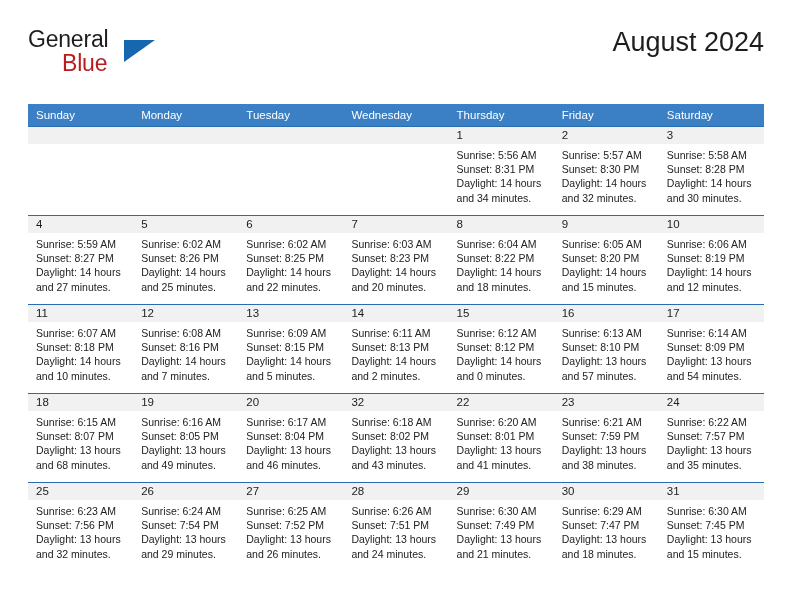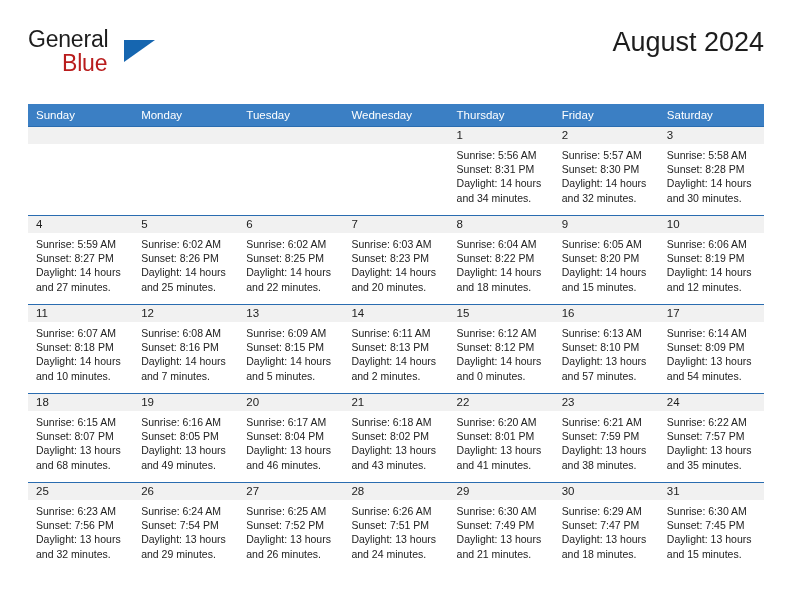--- a/index.html
+++ b/index.html
@@ -394,21 +394,21 @@
       <div class="day">
         <div class="day-num">20</div>
         <div class="day-body">
           <div class="day-line">Sunrise: 6:17 AM</div>
           <div class="day-line">Sunset: 8:04 PM</div>
           <div class="day-line">Daylight: 13 hours</div>
           <div class="day-line">and 46 minutes.</div>
         </div>
       </div>
       <div class="day">
-        <div class="day-num">21</div>
+        <div class="day-num">32</div>
         <div class="day-body">
           <div class="day-line">Sunrise: 6:18 AM</div>
           <div class="day-line">Sunset: 8:02 PM</div>
           <div class="day-line">Daylight: 13 hours</div>
           <div class="day-line">and 43 minutes.</div>
         </div>
       </div>
       <div class="day">
         <div class="day-num">22</div>
         <div class="day-body">

